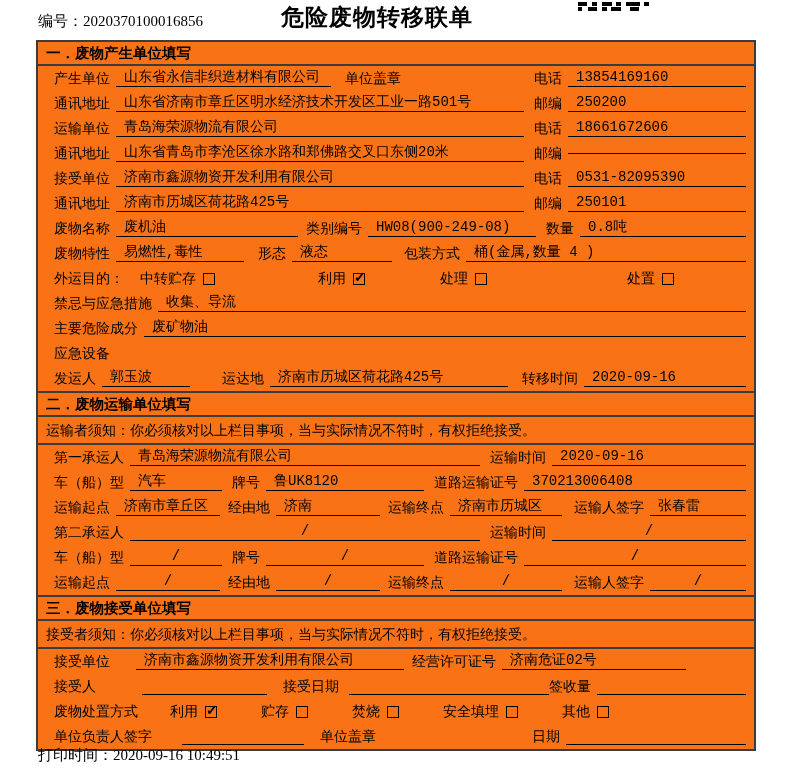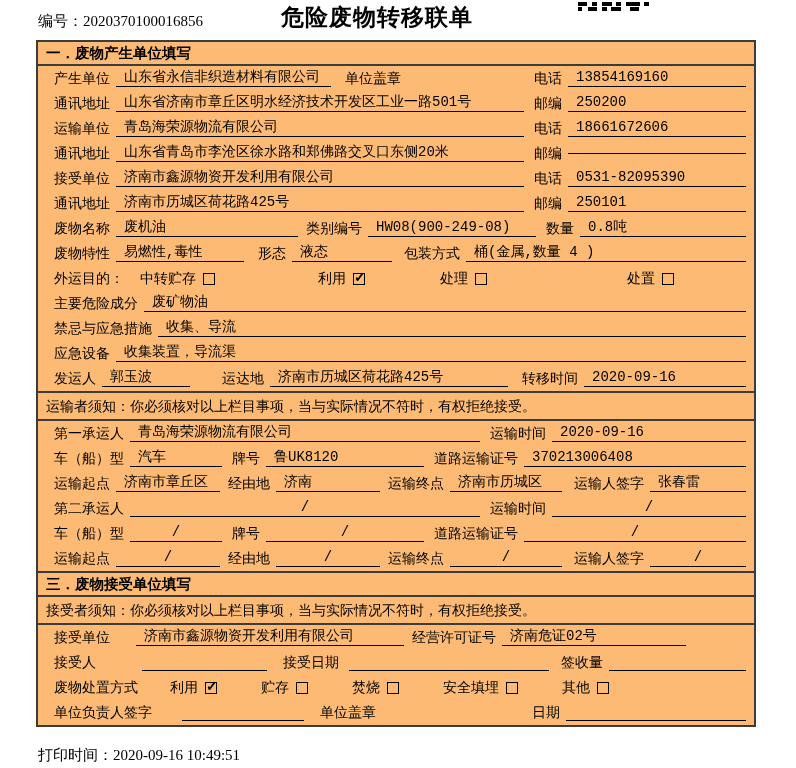--- a/index.html
+++ b/index.html
@@ -16,21 +16,21 @@
   .serial { position:absolute; left:38px; top:12px; font-size:15px; white-space:nowrap; }
   .form-title {
     position:absolute; left:0; right:0; top:2px; text-align:center;
     transform:translateX(37px);
     font-family:"Liberation Sans","DejaVu Sans",sans-serif;
     font-weight:bold; font-size:23px; letter-spacing:1px;
   }
   .qr-frag { position:absolute; left:578px; top:0; width:72px; height:10px; }
 
   
-  .sheet { position:absolute; left:36px; top:40px; width:720px; border:2px solid #3c3c3c; background:#fdba74; }
+  .sheet { position:absolute; left:36px; top:40px; width:720px; border:2px solid #3c3c3c; background:#f97316; }
   .section + .section { border-top:2px solid #3c3c3c; }
   .sec-head {
     font-family:"Liberation Sans","DejaVu Sans",sans-serif;
     font-weight:bold; font-size:14.5px;
     padding:3px 8px 3px 8px; border-bottom:2px solid #3c3c3c; line-height:16px;
   }
   .notice { padding:6px 8px 4px 8px; border-bottom:2px solid #3c3c3c; font-size:14px; line-height:16px; }
   .row { display:flex; align-items:flex-end; min-height:25px; padding:0 8px 4px 16px; }
   .lbl { white-space:nowrap; line-height:17px; padding-right:6px; flex:0 0 auto; }
   .val { border-bottom:1px solid #000; line-height:17px; padding:0 8px 0 8px; white-space:nowrap; flex:0 0 auto; overflow:hidden;font-family:Liberation Mono, monospace; }
@@ -166,45 +166,45 @@
           <span class="olbl">处理</span>
           <span class="cb"></span>
         </span>
         <span class="opt" style="margin-left:140px">
           <span class="olbl">处置</span>
           <span class="cb"></span>
         </span>
       </div>
 
       <div class="row">
+        <span class="lbl">禁忌与应急措施</span>
+        <span class="val grow">收集、导流</span>
+      </div>
+
+      <div class="row">
         <span class="lbl">主要危险成分</span>
         <span class="val grow">废矿物油</span>
       </div>
 
       <div class="row">
-        <span class="lbl">禁忌与应急措施</span>
-        <span class="val grow">收集、导流</span>
-      </div>
-
-      <div class="row">
         <span class="lbl">应急设备</span>
-        <span class="val grow">收集装置，导流渠</span>
       </div>
 
       <div class="row">
         <span class="lbl">发运人</span>
         <span class="val" style="width:88px">郭玉波</span>
         <span class="lbl" style="margin-left:32px">运达地</span>
         <span class="val" style="width:238px">济南市历城区荷花路425号</span>
         <span class="lbl" style="margin-left:14px">转移时间</span>
         <span class="val grow">2020-09-16</span>
       </div>
     </div>
 
     <div class="section">
+      <div class="sec-head">二．废物运输单位填写</div>
       <div class="notice">运输者须知：你必须核对以上栏目事项，当与实际情况不符时，有权拒绝接受。</div>
 
       <div class="row">
         <span class="lbl">第一承运人</span>
         <span class="val grow" style="margin-right:10px">青岛海荣源物流有限公司</span>
         <span class="rg2">
           <span class="lbl">运输时间</span>
           <span class="val">2020-09-16</span>
         </span>
       </div>
@@ -268,21 +268,21 @@
         <span class="val" style="width:268px;margin-left:20px">济南市鑫源物资开发利用有限公司</span>
         <span class="lbl" style="margin-left:8px">经营许可证号</span>
         <span class="val grow" style="margin-right:60px">济南危证02号</span>
       </div>
 
       <div class="row">
         <span class="lbl">接受人</span>
         <span class="val" style="width:125px;margin-left:40px"></span>
         <span class="lbl" style="margin-left:16px">接受日期</span>
         <span class="val" style="width:200px;margin-left:4px"></span>
-        <span class="lbl" style="margin-left:12px">签收量</span>
+        <span class="lbl" style="">签收量</span>
         <span class="val grow"></span>
       </div>
 
       <div class="row">
         <span class="lbl">废物处置方式</span>
         <span class="opt" style="margin-left:26px">
           <span class="olbl">利用</span>
           <span class="cb checked"></span>
         </span>
         <span class="opt" style="margin-left:44px">

